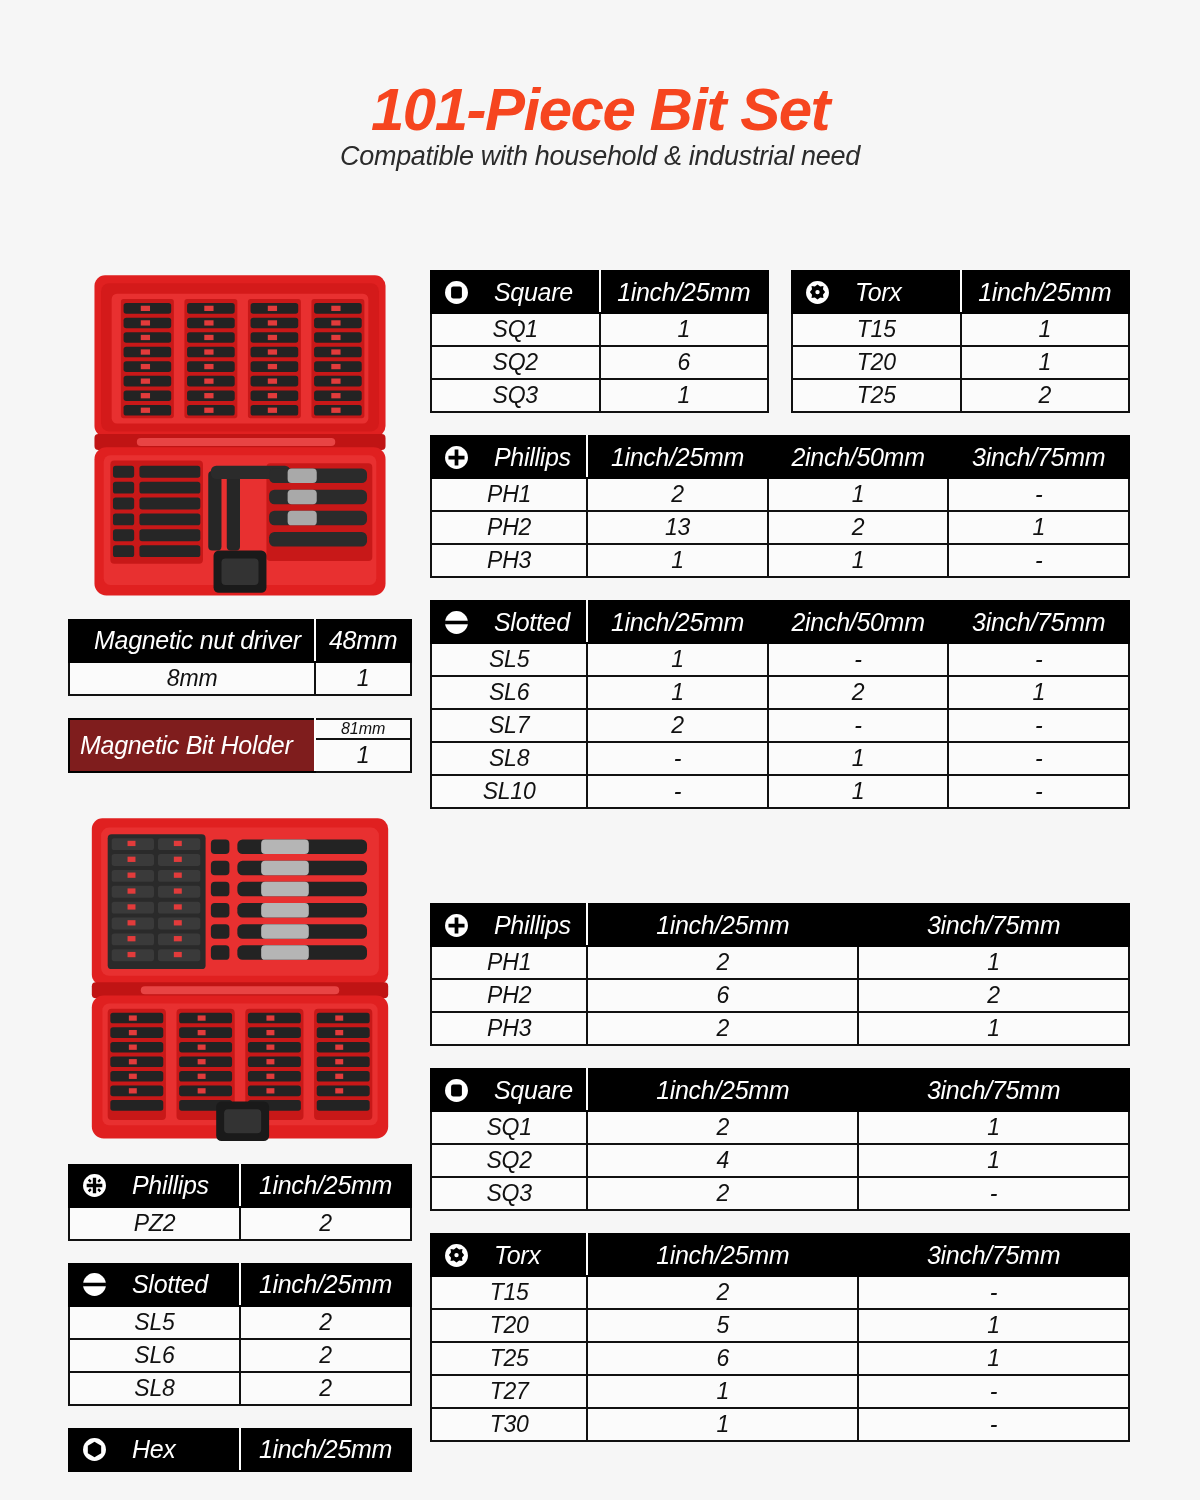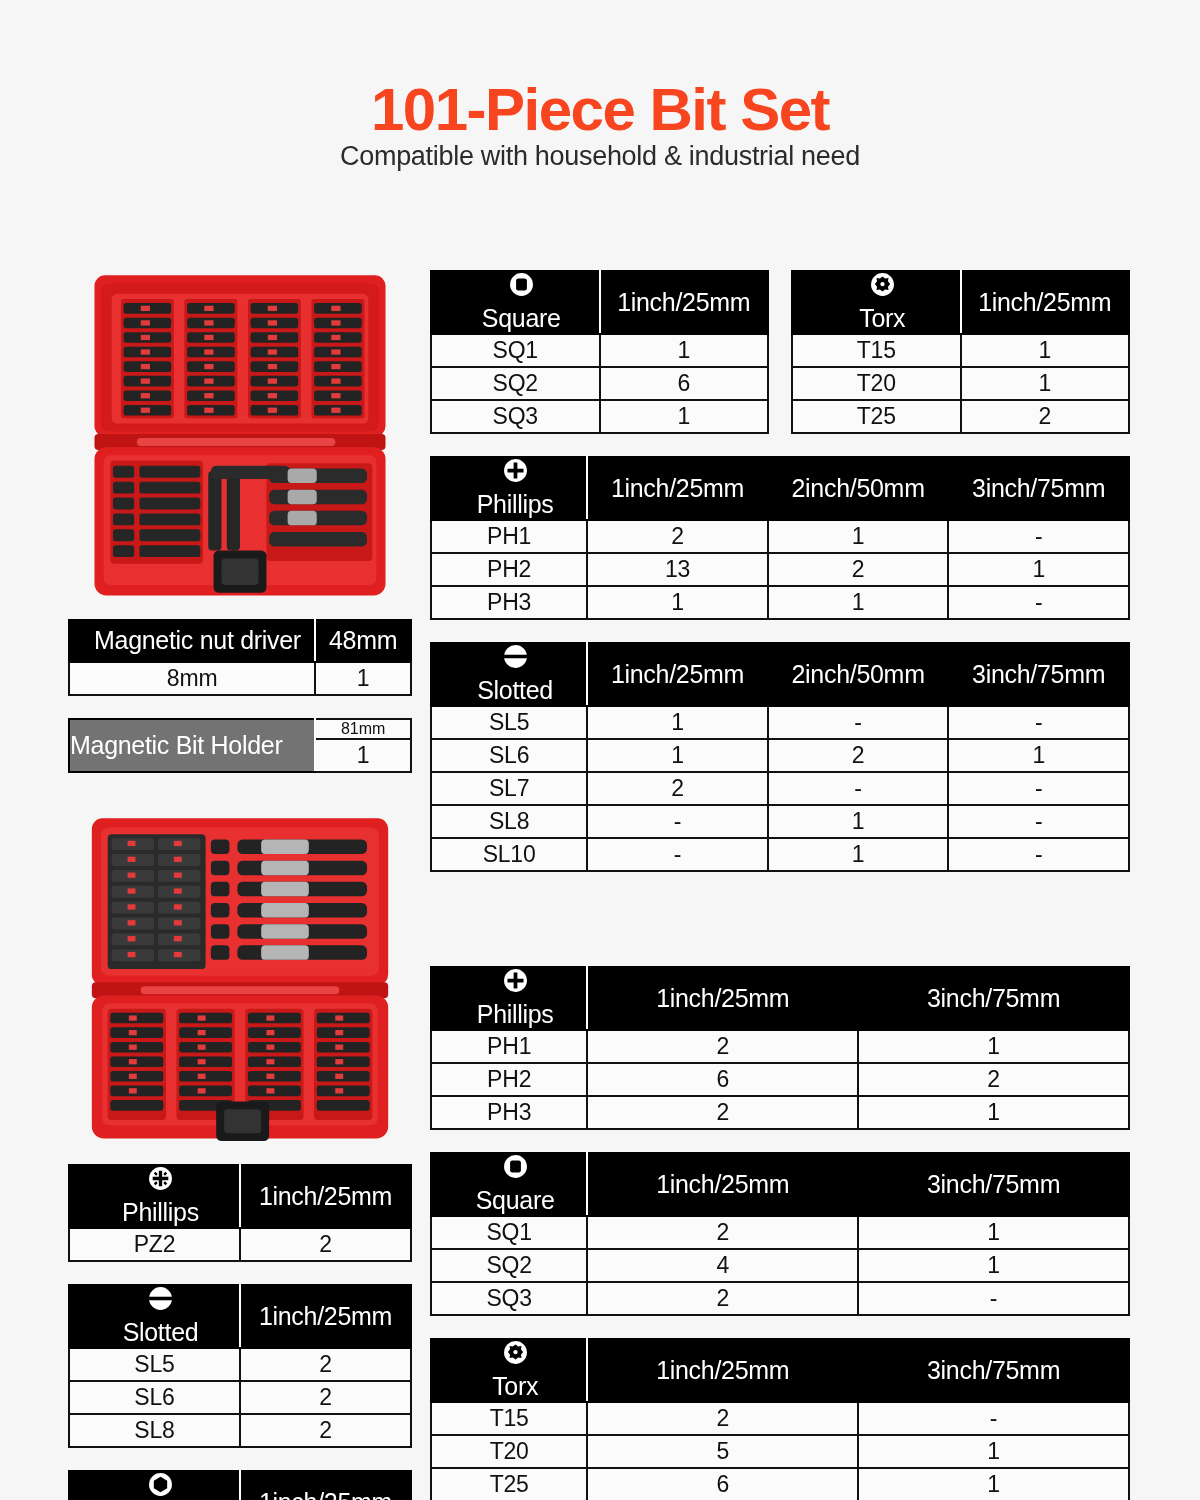--- a/index.html
+++ b/index.html
@@ -2,21 +2,21 @@
 <html><head>
 <meta charset="utf-8">
 <style>
   * { box-sizing: border-box; margin: 0; padding: 0; }
   html, body {
     width: 1200px; height: 1500px;
     background: #f6f6f6;
     font-family: "Liberation Sans", sans-serif;
     overflow: hidden;
   }
-  .page { position: relative; width: 1200px; height: 1500px; }
+  .page { position: relative; width: 1200px; height: 1500px; font-style: italic; }
 
   
   .header { text-align: center; padding-top: 78px; }
   .title {
     font-size: 60px; font-weight: 700; color: #f6451f;
     letter-spacing: -1.5px; line-height: 1.05;
   }
   .subtitle {
     font-size: 27px; color: #2b2b2b; font-weight: 400;
     letter-spacing: -0.3px;
@@ -62,34 +62,34 @@
   tbody td {
     font-size: 23px;
     height: 33px;
     background: #fbfbfb;
     letter-spacing: -0.2px;
   }
   .tbl-wrap { margin-bottom: 22px; }
   .tbl-wrap:last-child { margin-bottom: 0; }
 
   
-  .cat-inner { display: flex; align-items: center; gap: 7px; flex-direction: column; }
+  .cat-inner { display: flex; align-items: center; gap: 25px; }
   .ico { width: 25px; height: 25px; flex: none; display: block; }
 
   
   .t-nut col.c1  { width: 72%; }
   .t-nut col.c2  { width: 28%; }
   .t-two col.c1  { width: 50%; }
   .t-two col.c2  { width: 50%; }
   .t-hold col.c1 { width: 72%; }
   .t-hold col.c2 { width: 28%; }
 
   .t-hold td.namecell {
-    background: #737373; color: #fff; font-size: 25px;
-    text-align: left; padding-left: 0;
+    background: #7f1d1d; color: #fff; font-size: 25px;
+    text-align: left; padding-left: 10px;
     border-color: #000; border-right: 2px solid #fff;
     letter-spacing: -0.3px;
   }
   .t-nut thead th.cat { padding-left: 24px; }
 
   
   .t4 col.c1 { width: 22.4%; }
   .t4 col.cx { width: 25.9%; }
   .t3 col.c1 { width: 22.4%; }
   .t3 col.cx { width: 38.8%; }
@@ -842,18 +842,23 @@
           <tr>
             <td>T25</td>
             <td>6</td>
             <td>1</td>
           </tr>
           <tr>
             <td>T27</td>
             <td>1</td>
             <td>-</td>
           </tr>
+          <tr>
+            <td>T30</td>
+            <td>1</td>
+            <td>-</td>
+          </tr>
         </tbody>
       </table>
     </div>
 
   </div>
 </div>
 
 </body></html>

